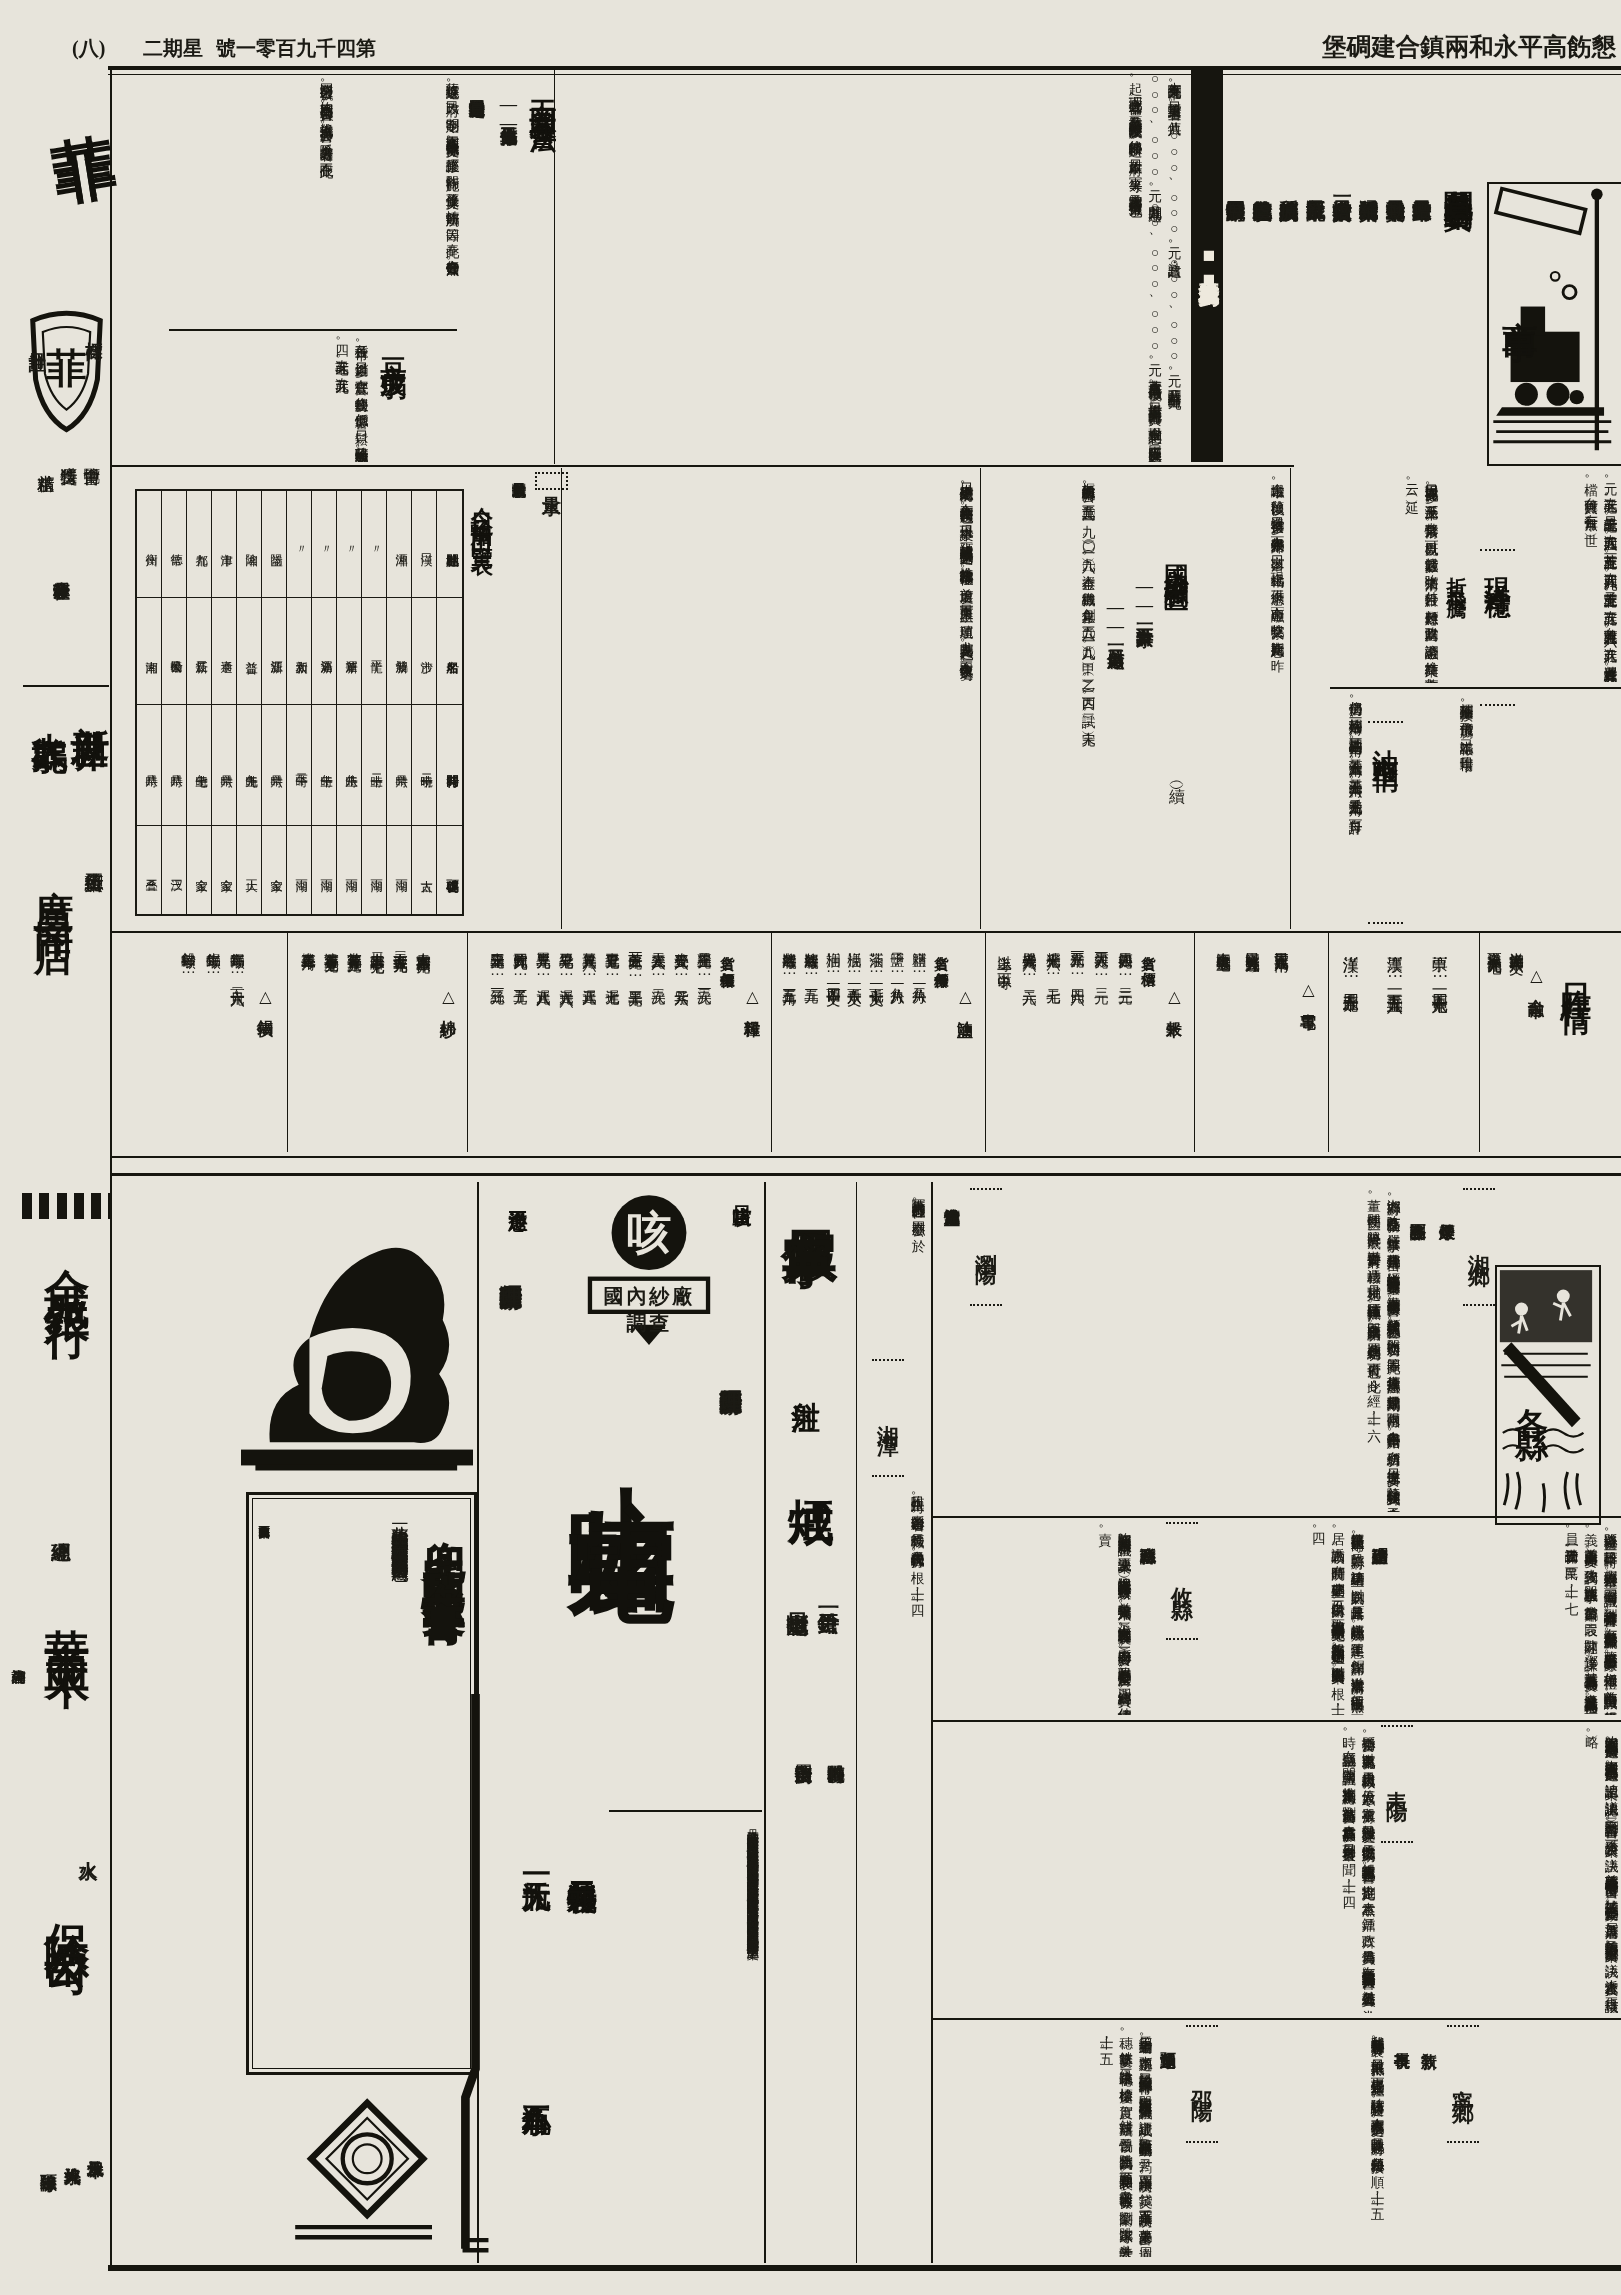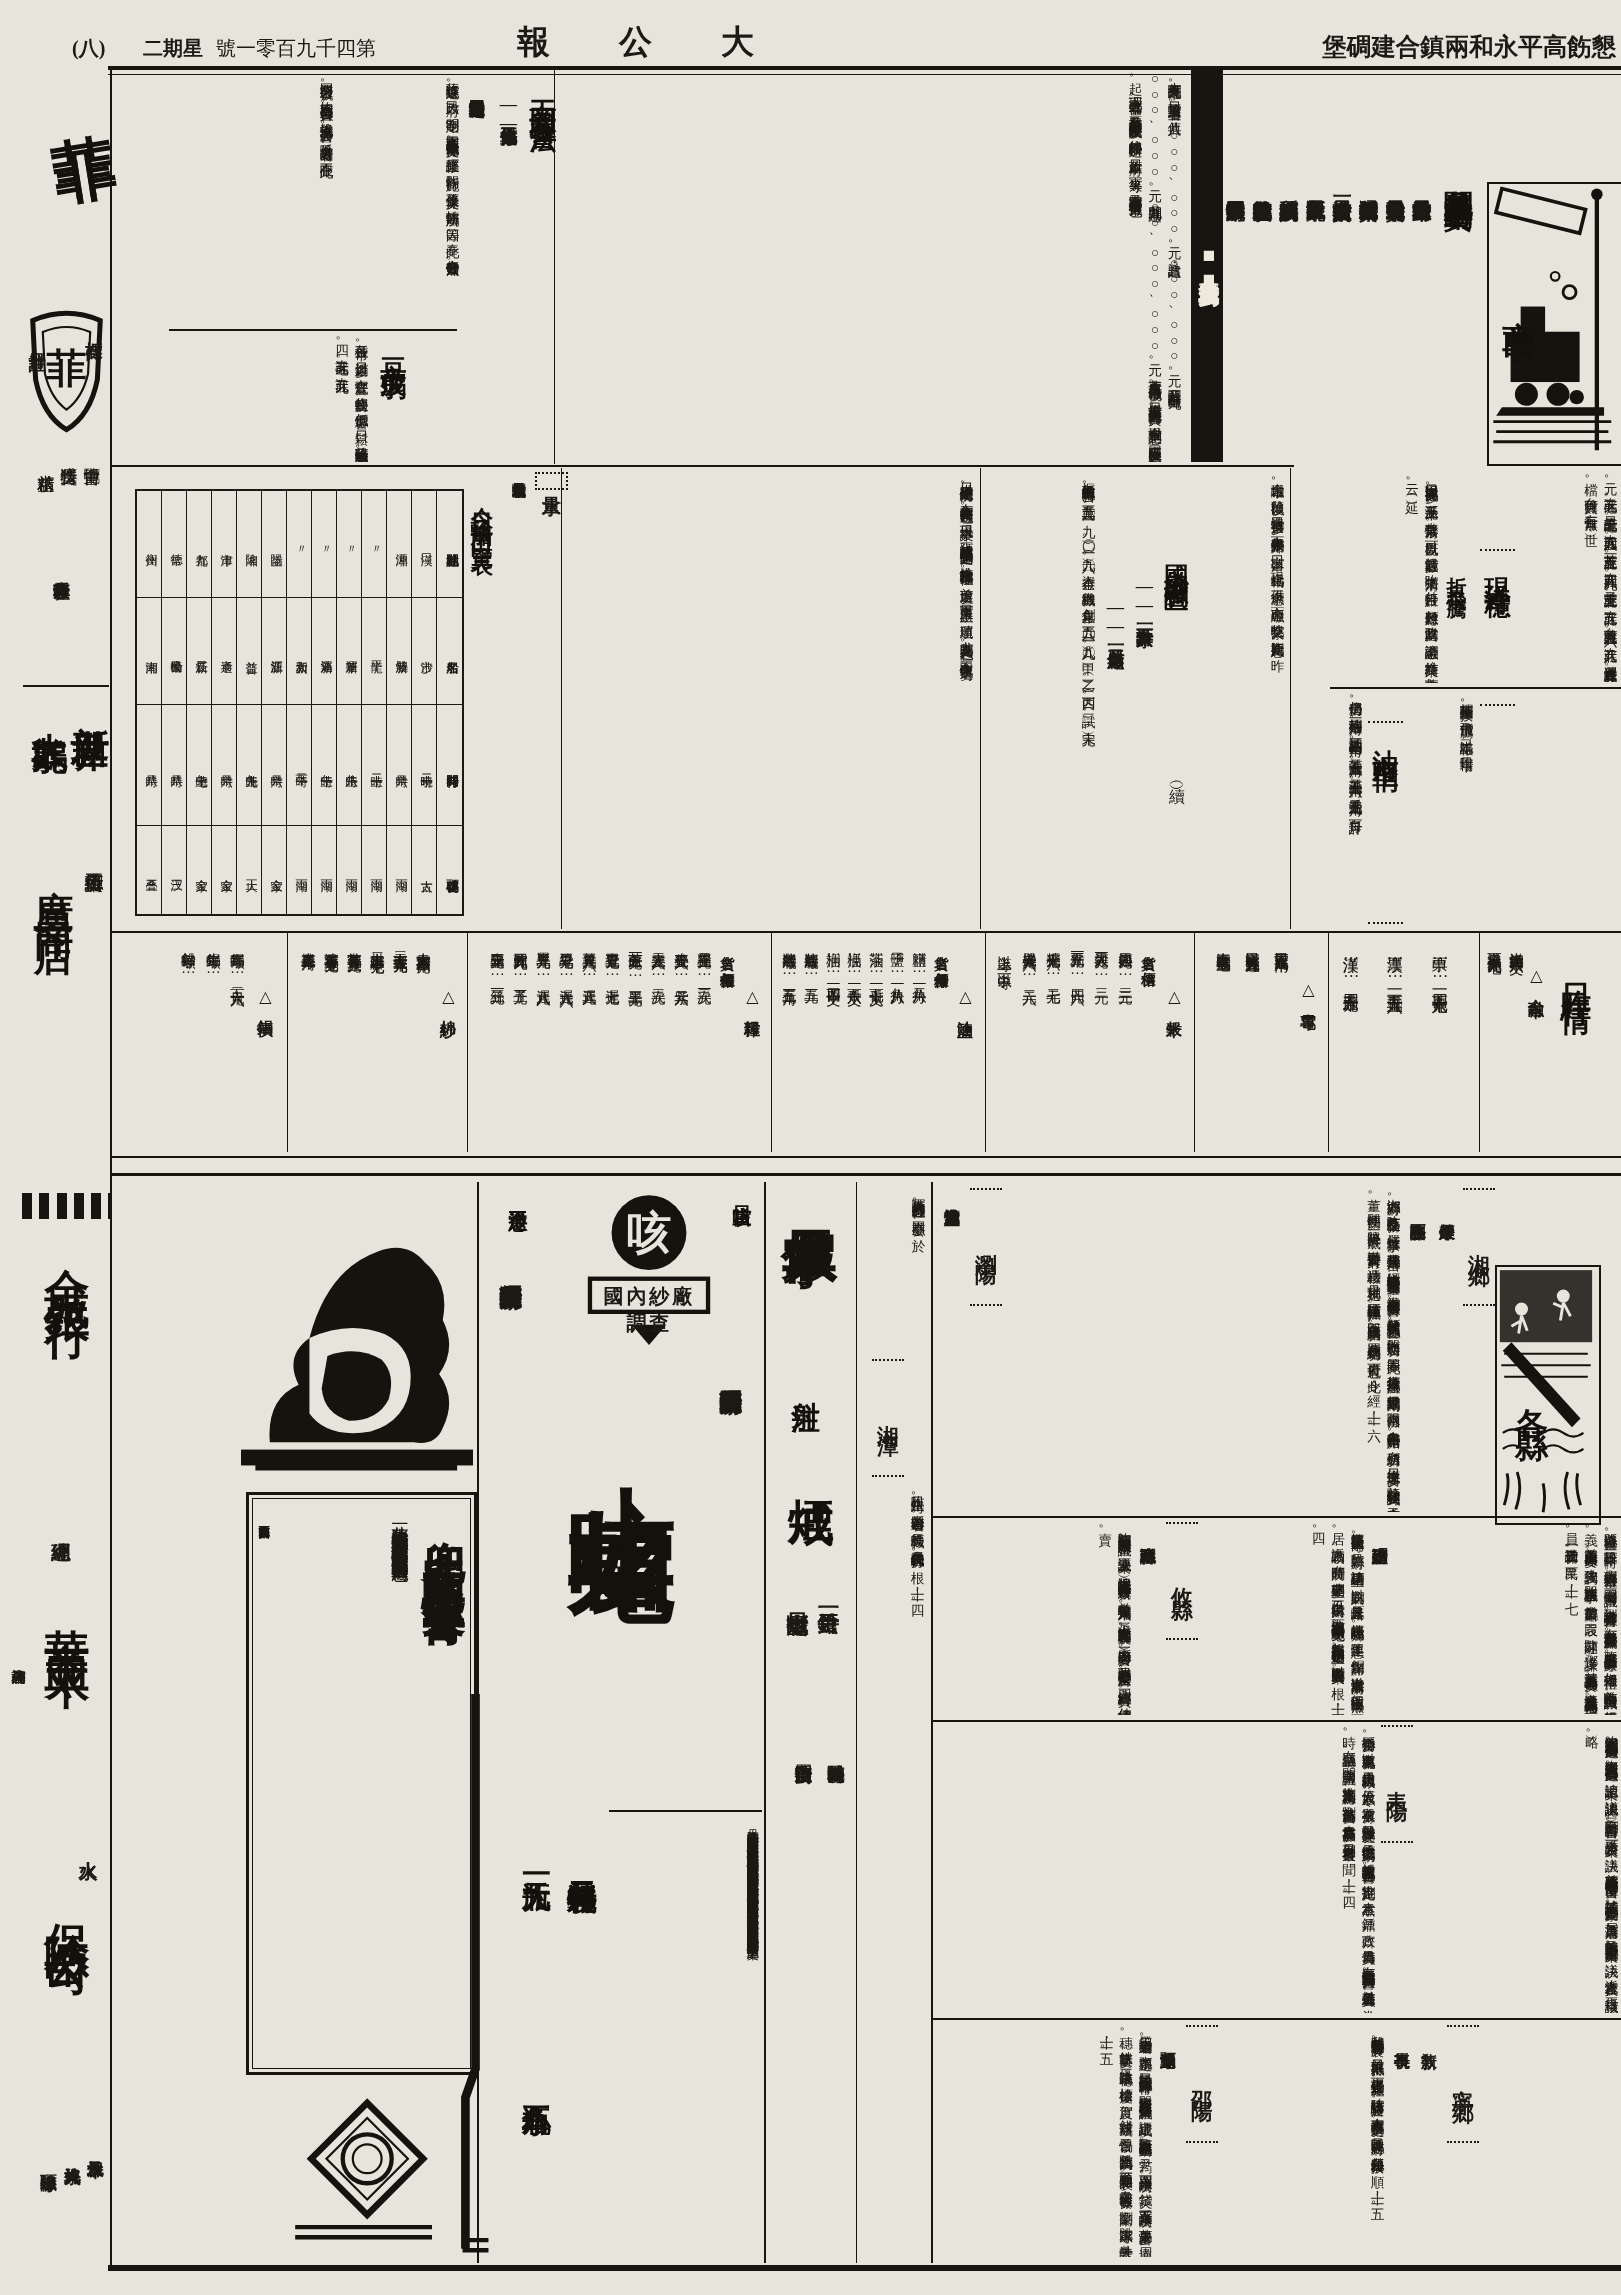--- a/index.html
+++ b/index.html
@@ -26,22 +26,21 @@
   .ship-table{display:flex;flex-direction:row-reverse;border:2.2px solid #1b1a14;box-sizing:border-box;}
   .outline{color:#e7e4db;-webkit-text-stroke:1.8px #14130d;text-stroke:1.8px #14130d;}
   svg{display:block;}
 </style>
 </head>
 <body>
 
 <div class="sheet">
 
   <div class="abs rtl" style="right:5.8px;top:30px;font-size:24.5px;font-weight:bold;">懇飭高平永和兩鎮合建碉堡</div>
-  <div class="abs rtl" style="left:497px;top:20px;width:346px;text-align:center;font-size:33px;font-weight:bold;letter-spacing:69px;">大公報</div>
-  <div class="abs rtl" style="left:216px;top:35px;font-size:20px;font-weight:normal;">第四千九百零一號</div>
+  <div class="abs rtl" style="left:216px;top:35px;font-size:20px;font-weight:bold;">第四千九百零一號</div>
   <div class="abs rtl" style="left:143px;top:35px;font-size:20px;font-weight:bold;">星期二</div>
   <div class="abs" style="left:72px;top:35px;font-size:20px;font-weight:bold;">(八)</div>
   <div class="rule" style="left:108px;top:66px;width:1514px;height:4.3px;"></div>
   <div class="rule" style="left:108px;top:74px;width:1514px;height:1.4px;"></div>
   <div class="rule" style="left:110px;top:66px;width:2.2px;height:2203px;"></div>
 
   <div class="abs v hd" style="left:30px;top:86px;font-size:62px;transform:rotate(-9deg);letter-spacing:5.8px;">菲菲</div>
   <div class="abs" style="left:27px;top:310px;">
     <svg width="79" height="123" viewBox="0 0 110 170">
       <path d="M8 14 Q55 -6 102 14 L98 96 Q88 146 55 166 Q22 146 12 96 Z" fill="none" stroke="#14130d" stroke-width="7"></path>

